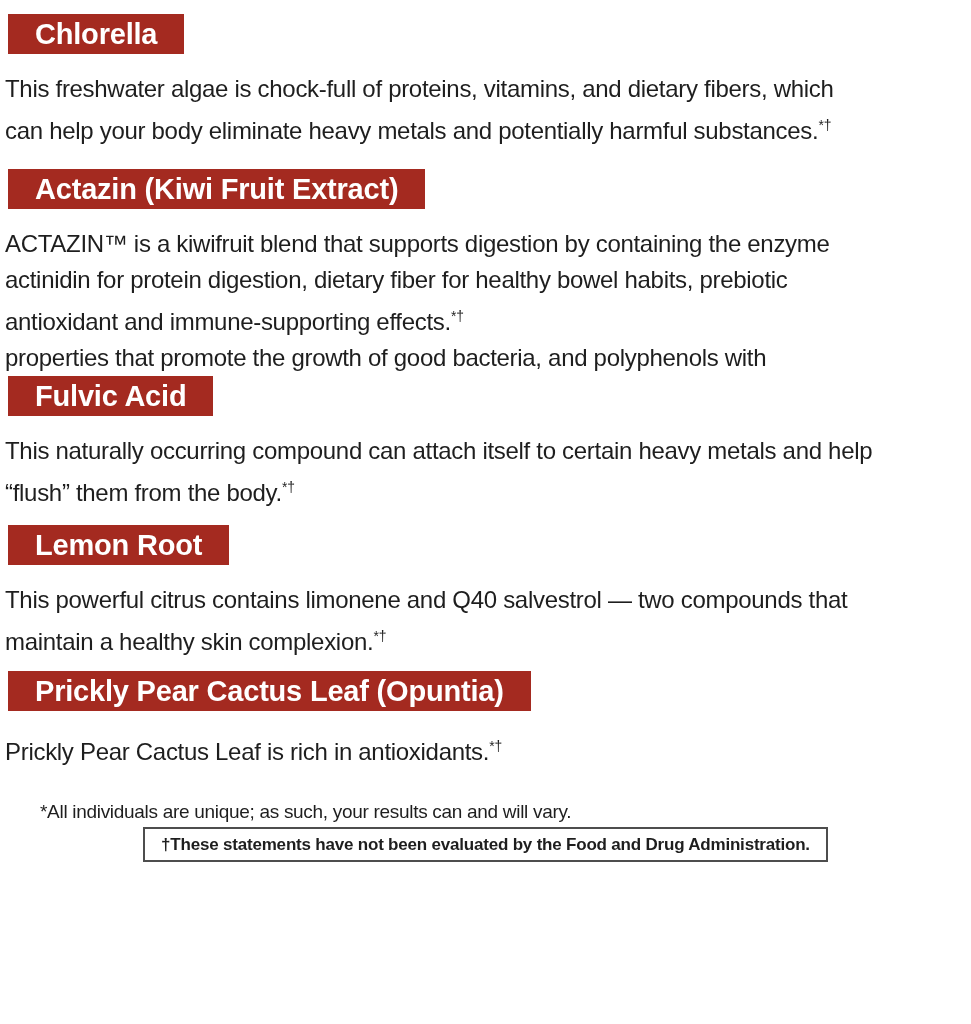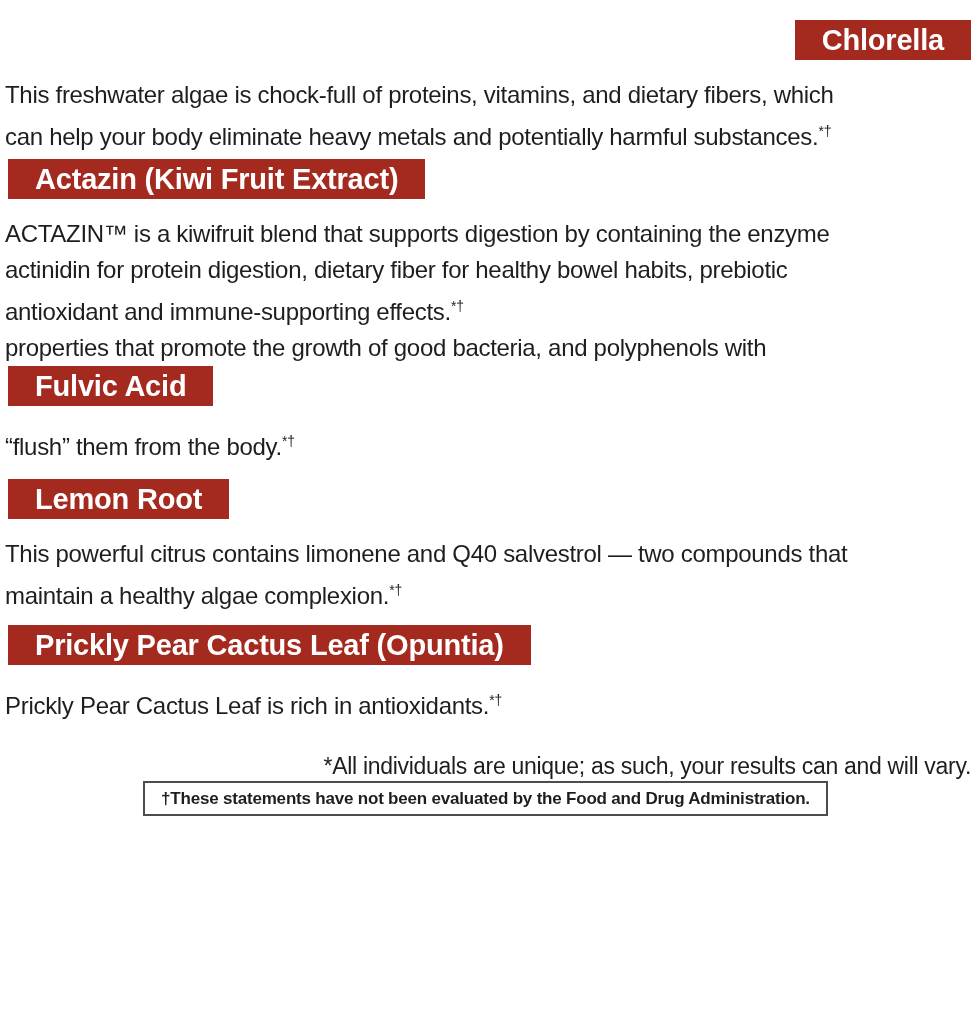--- a/index.html
+++ b/index.html
@@ -28,30 +28,30 @@
     margin: 17px 1px 0 5px;
     font-size: 24px;
     line-height: 36px;
     letter-spacing: -0.3px;
   }
   .line { white-space: nowrap; }
   sup.fm {
     font-size: 0.58em;
     letter-spacing: 0;
   }
-  .s1 .banner-row { margin-top: 20px; text-align: right; }
-  .s2 .banner-row { margin-top: 4px; }
+  .s1 .banner-row { margin-top: 14px; }
+  .s2 .banner-row { margin-top: 20px; }
   .s3 .banner-row { }
   .s4 .banner-row { margin-top: 14px; }
   .s5 .banner-row { margin-top: 13px; }
   .s6 .banner-row { margin-top: 11px; }
   .footnote-asterisk {
     margin-top: 30px;
-    text-align: right;
-    font-size: 23px;
+    text-align: left;
+    font-size: 19px;
     line-height: 24px;
     letter-spacing: -0.3px;
     margin-left: 40px;
   }
   .fda-box {
     margin: 3px auto 0 auto;
     width: -moz-fit-content;
     width: fit-content;
     border: 2px solid #4d4d4d;
     padding: 4px 16px;
@@ -86,31 +86,32 @@
     <div class="line"><span>antioxidant and immune-supporting effects.</span><sup class="fm">*†</sup></div>
     <div class="line"><span>properties that promote the growth of good bacteria, and polyphenols with</span></div>
   </div>
 </div>
 
 <div class="section s3">
   <div class="banner-row">
     <div class="banner"><span>Fulvic Acid</span></div>
   </div>
   <div class="para">
+    <div class="line"><span>This naturally occurring compound can attach itself to certain heavy metals and help</span></div>
     <div class="line"><span>“flush” them from the body.</span><sup class="fm">*†</sup></div>
   </div>
 </div>
 
 <div class="section s4">
   <div class="banner-row">
     <div class="banner"><span>Lemon Root</span></div>
   </div>
   <div class="para">
     <div class="line"><span>This powerful citrus contains limonene and Q40 salvestrol — two compounds that</span></div>
-    <div class="line"><span>maintain a healthy algae complexion.</span><sup class="fm">*†</sup></div>
+    <div class="line"><span>maintain a healthy skin complexion.</span><sup class="fm">*†</sup></div>
   </div>
 </div>
 
 <div class="section s5">
 </div>
 
 <div class="section s6">
   <div class="banner-row">
     <div class="banner"><span>Prickly Pear Cactus Leaf (Opuntia)</span></div>
   </div>

